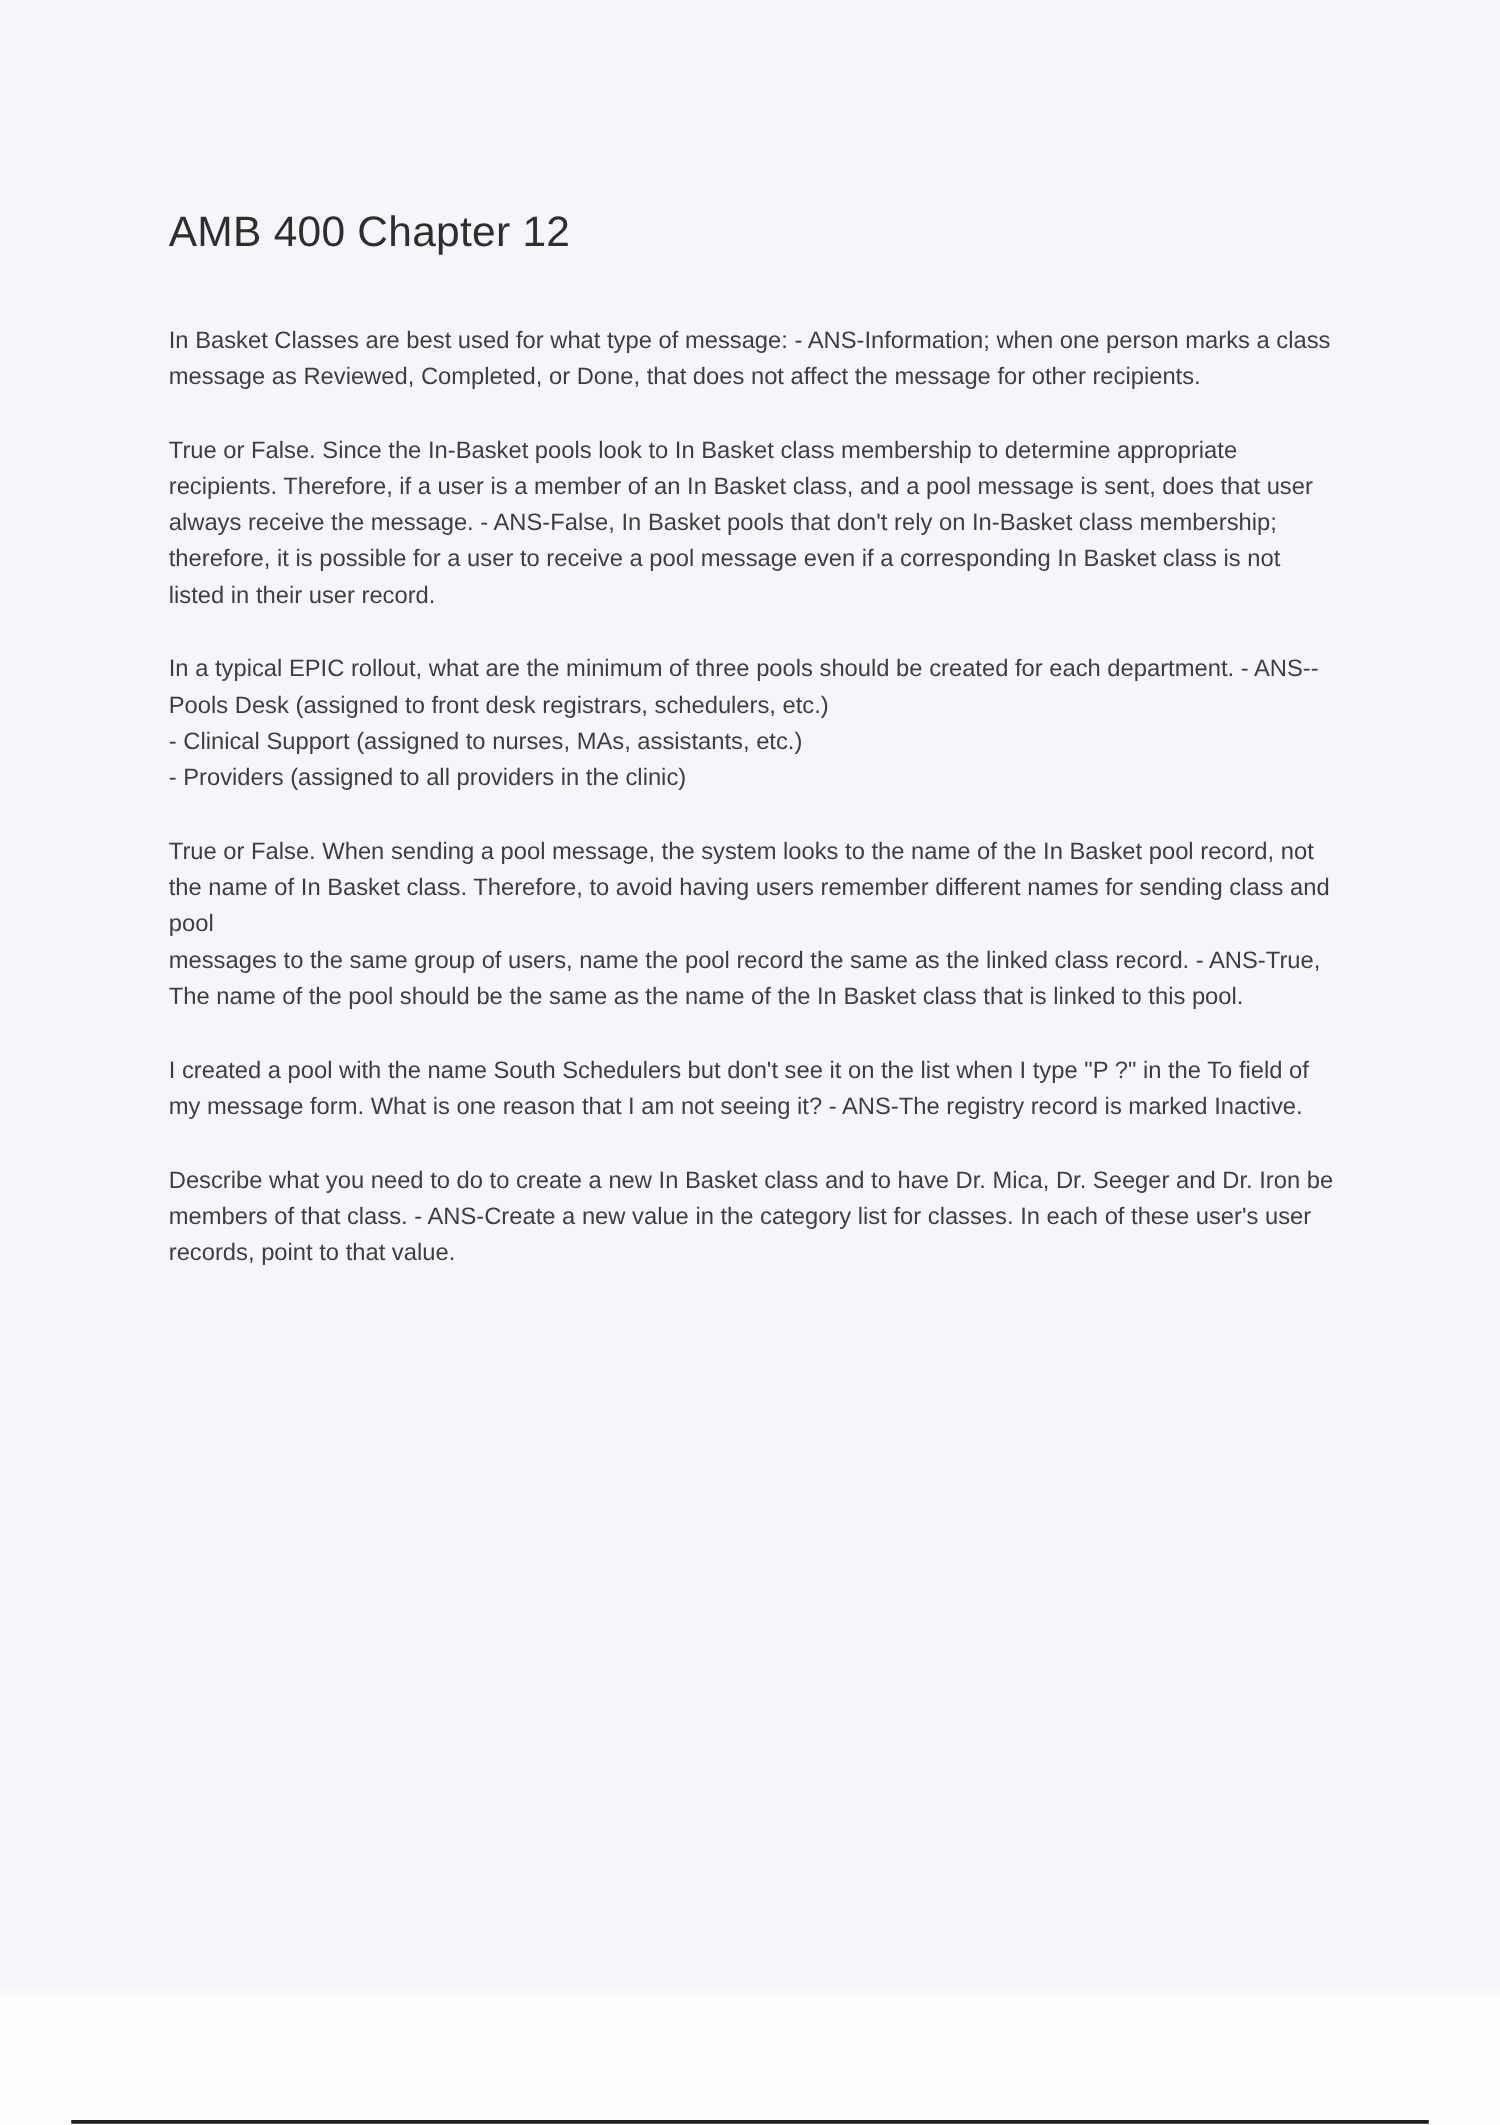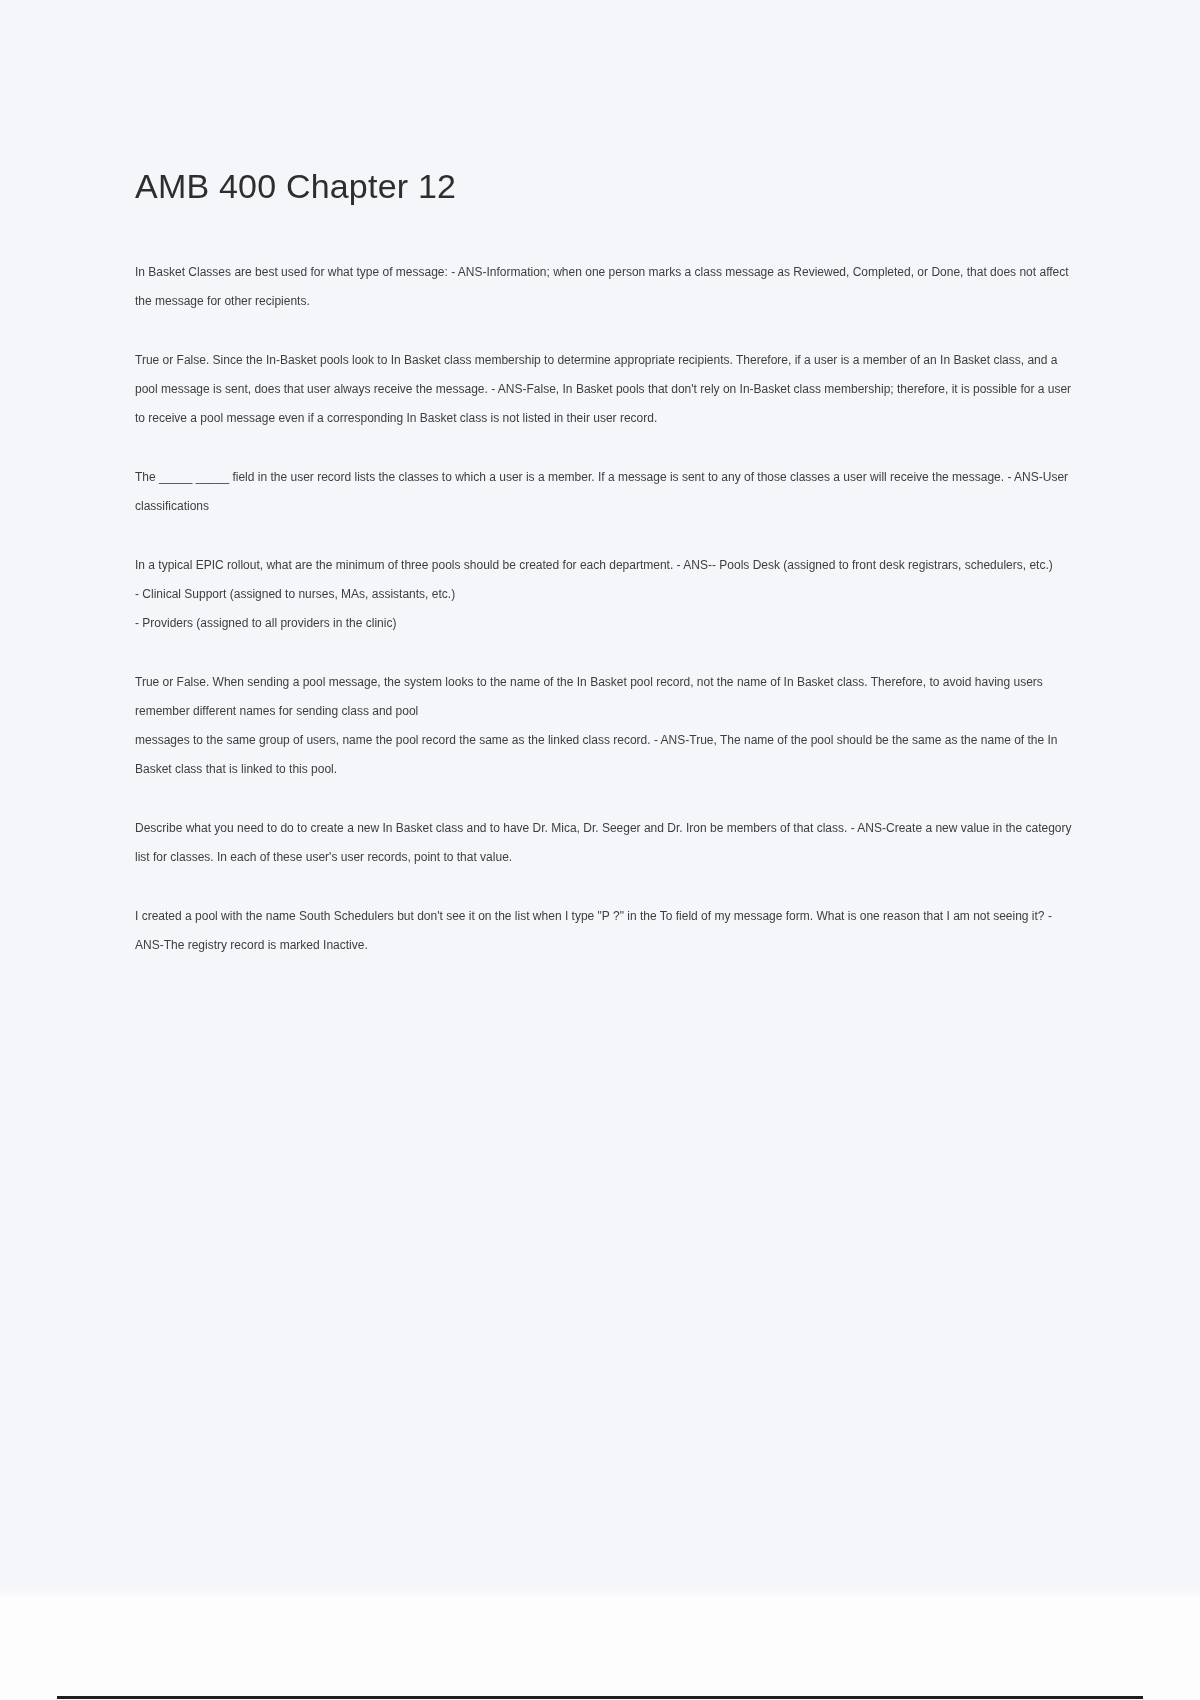--- a/index.html
+++ b/index.html
@@ -26,21 +26,21 @@
     letter-spacing: 0.2px;
   }
   .content {
     position: absolute;
     left: 135px;
     top: 258px;
     width: 938px;
   }
   .content p {
     margin: 0 0 30px 0;
-    font-size: 12px;
+    font-size: 19px;
     line-height: 29px;
     color: #3e3e3e;
     white-space: pre-line;
   }
   .page-gap {
     position: absolute;
     left: 0;
     top: 1588px;
     width: 1200px;
     height: 112px;
@@ -57,25 +57,24 @@
 </style>
 </head>
 <body>
 
 <div class="canvas">
   <h1 class="page-title">AMB 400 Chapter 12</h1>
 
   <div class="content">
     <p>In Basket Classes are best used for what type of message: - ANS-Information; when one person marks a class message as Reviewed, Completed, or Done, that does not affect the message for other recipients.</p>
     <p>True or False. Since the In-Basket pools look to In Basket class membership to determine appropriate recipients. Therefore, if a user is a member of an In Basket class, and a pool message is sent, does that user always receive the message. - ANS-False, In Basket pools that don't rely on In-Basket class membership; therefore, it is possible for a user to receive a pool message even if a corresponding In Basket class is not listed in their user record.</p>
-    <p>The _____ _____ field in the user record lists the classes to which a user is a member. If a message is sent to any of those classes a user will receive the message. - ANS-User classifications</p>
     <p>In a typical EPIC rollout, what are the minimum of three pools should be created for each department. - ANS-- Pools Desk (assigned to front desk registrars, schedulers, etc.)
 - Clinical Support (assigned to nurses, MAs, assistants, etc.)
 - Providers (assigned to all providers in the clinic)</p>
     <p>True or False. When sending a pool message, the system looks to the name of the In Basket pool record, not the name of In Basket class. Therefore, to avoid having users remember different names for sending class and pool
 messages to the same group of users, name the pool record the same as the linked class record. - ANS-True, The name of the pool should be the same as the name of the In Basket class that is linked to this pool.</p>
+    <p>I created a pool with the name South Schedulers but don't see it on the list when I type "P ?" in the To field of my message form. What is one reason that I am not seeing it? - ANS-The registry record is marked Inactive.</p>
     <p>Describe what you need to do to create a new In Basket class and to have Dr. Mica, Dr. Seeger and Dr. Iron be members of that class. - ANS-Create a new value in the category list for classes. In each of these user's user records, point to that value.</p>
-    <p>I created a pool with the name South Schedulers but don't see it on the list when I type "P ?" in the To field of my message form. What is one reason that I am not seeing it? - ANS-The registry record is marked Inactive.</p>
   </div>
 
   <div class="page-gap"></div>
   <div class="next-page-edge"></div>
 </div>
 
 </body></html>

